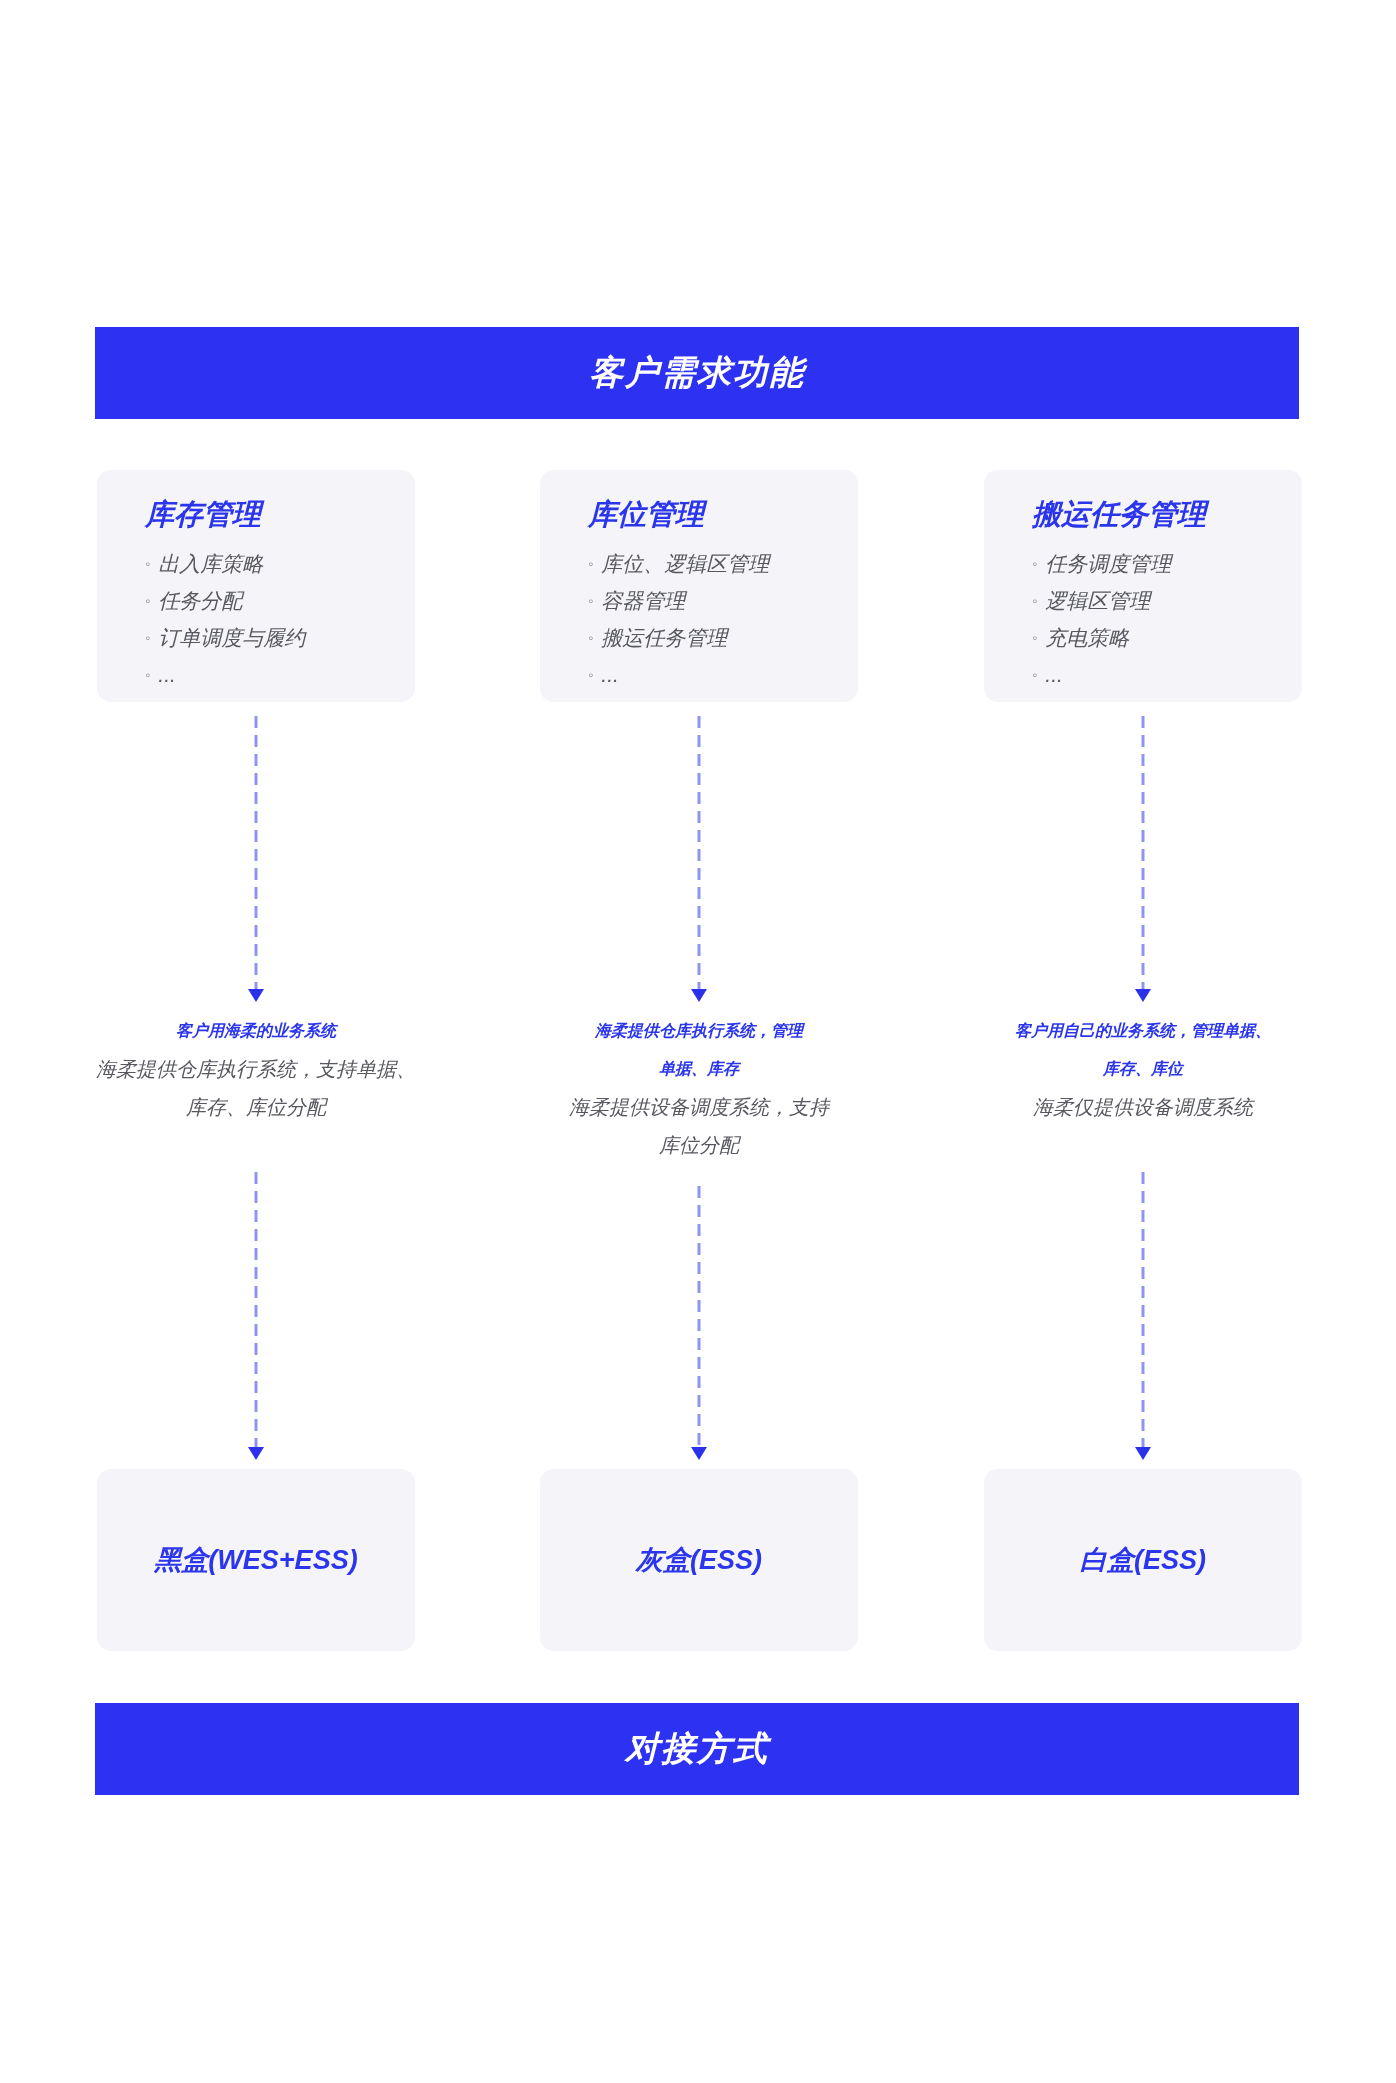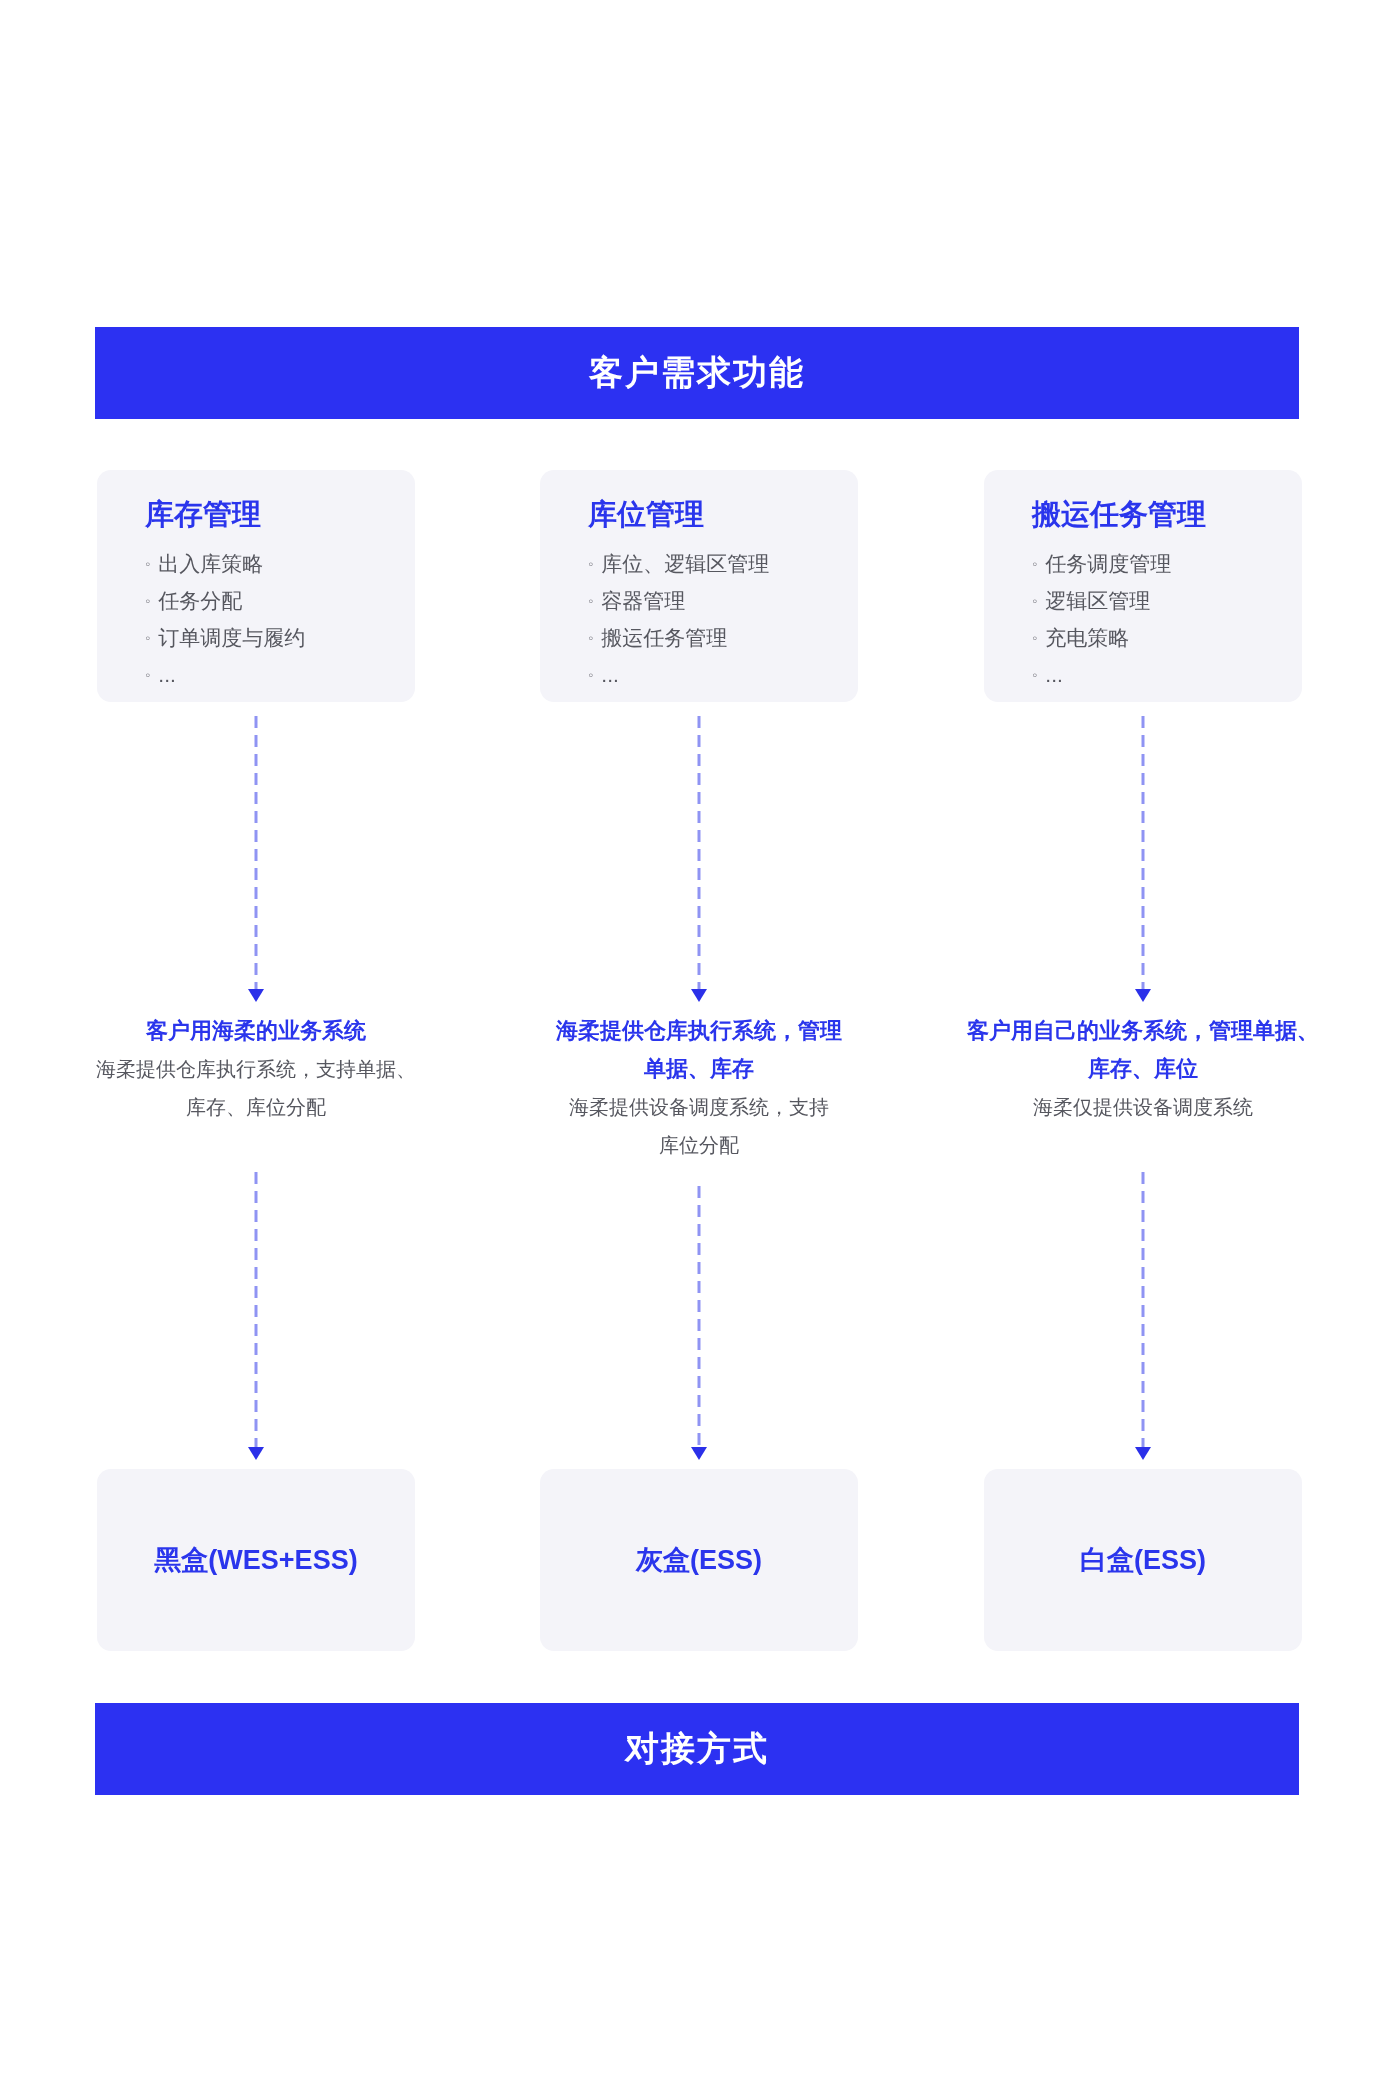--- a/index.html
+++ b/index.html
@@ -8,21 +8,21 @@
     --accent_blue:#2A35EC;
     --card_bg:#F4F4F9;
     --body_gray:#56575F;
     --bullet_gray:#8D8D95;
     --dash_blue:#8F94F3;
     --arrow_blue:#2B30E9;
     --page_bg:#FFFFFF;
   }
   html,body{margin:0;padding:0;background:var(--page_bg);}
   body{font-family:"Liberation Sans","DejaVu Sans",sans-serif;}
-  #canvas{position:relative;width:1396px;height:1810px;background:var(--page_bg);overflow:hidden;}
+  #canvas{position:relative;width:1396px;height:1810px;background:var(--page_bg);overflow:hidden;font-style:italic;}
 
   .bar{position:absolute;left:95px;width:1204px;height:92px;background:var(--bar_bg);
        display:flex;align-items:center;justify-content:center;}
   .bar-header{top:327px;}
   .bar-footer{top:1703px;}
   .bar-title{color:var(--bar_text);font-size:34px;font-weight:700;letter-spacing:2px;}
 
   .card{position:absolute;top:470px;width:318px;height:232px;background:var(--card_bg);
         border-radius:14px;box-sizing:border-box;padding:25px 16px 0 48px;}
   .c0{left:97px;} .c1{left:540px;} .c2{left:984px;}
@@ -38,21 +38,21 @@
   .arrow-bot{top:1172px;height:288px;}
   .arrow-bot.a1{top:1186px;height:274px;}
   .arrow .line{position:absolute;left:50%;transform:translateX(-50%);top:0;bottom:11px;width:3px;
     background:repeating-linear-gradient(180deg,var(--dash_blue) 0 12px,transparent 12px 19px);}
   .arrow .head{position:absolute;left:50%;transform:translateX(-50%);bottom:0;width:0;height:0;
     border-left:8px solid transparent;border-right:8px solid transparent;
     border-top:13px solid var(--arrow_blue);}
 
   .mid{position:absolute;top:1012px;width:440px;text-align:center;}
   .m0{left:36px;} .m1{left:479px;} .m2{left:923px;}
-  .mid-highlight{color:var(--accent_blue);font-size:22px;font-weight:700;line-height:38px;
+  .mid-highlight{color:var(--accent_blue);font-size:16px;font-weight:700;line-height:38px;
     white-space:pre-line;margin:0;}
   .mid-desc{color:var(--body_gray);font-size:20px;line-height:38px;white-space:pre-line;margin:0;}
 
   .box{position:absolute;top:1469px;width:318px;height:182px;background:var(--card_bg);
        border-radius:14px;display:flex;flex-direction:row;align-items:center;justify-content:center;}
   .box-line{color:var(--accent_blue);font-size:27px;font-weight:700;line-height:46px;}
 </style>
 </head>
 <body>
 

